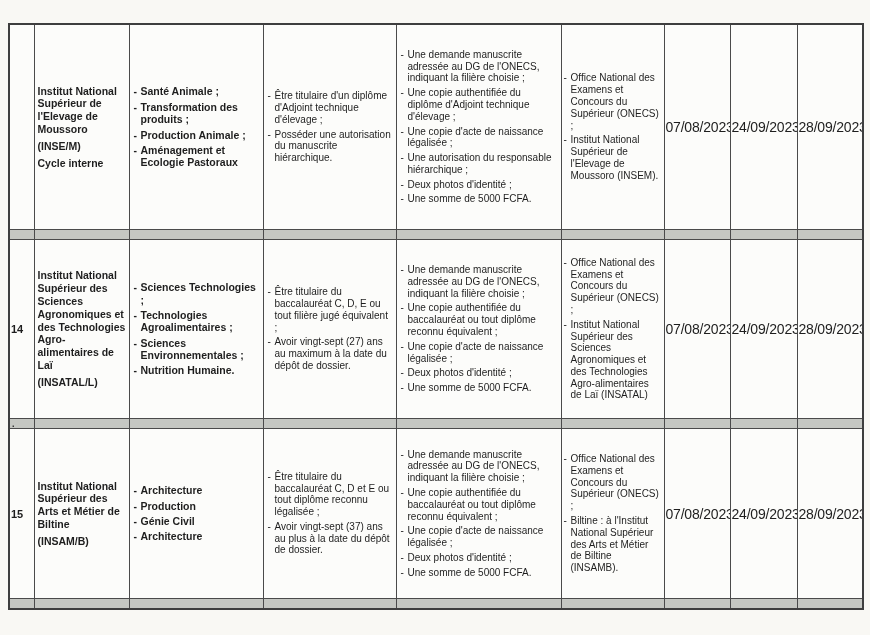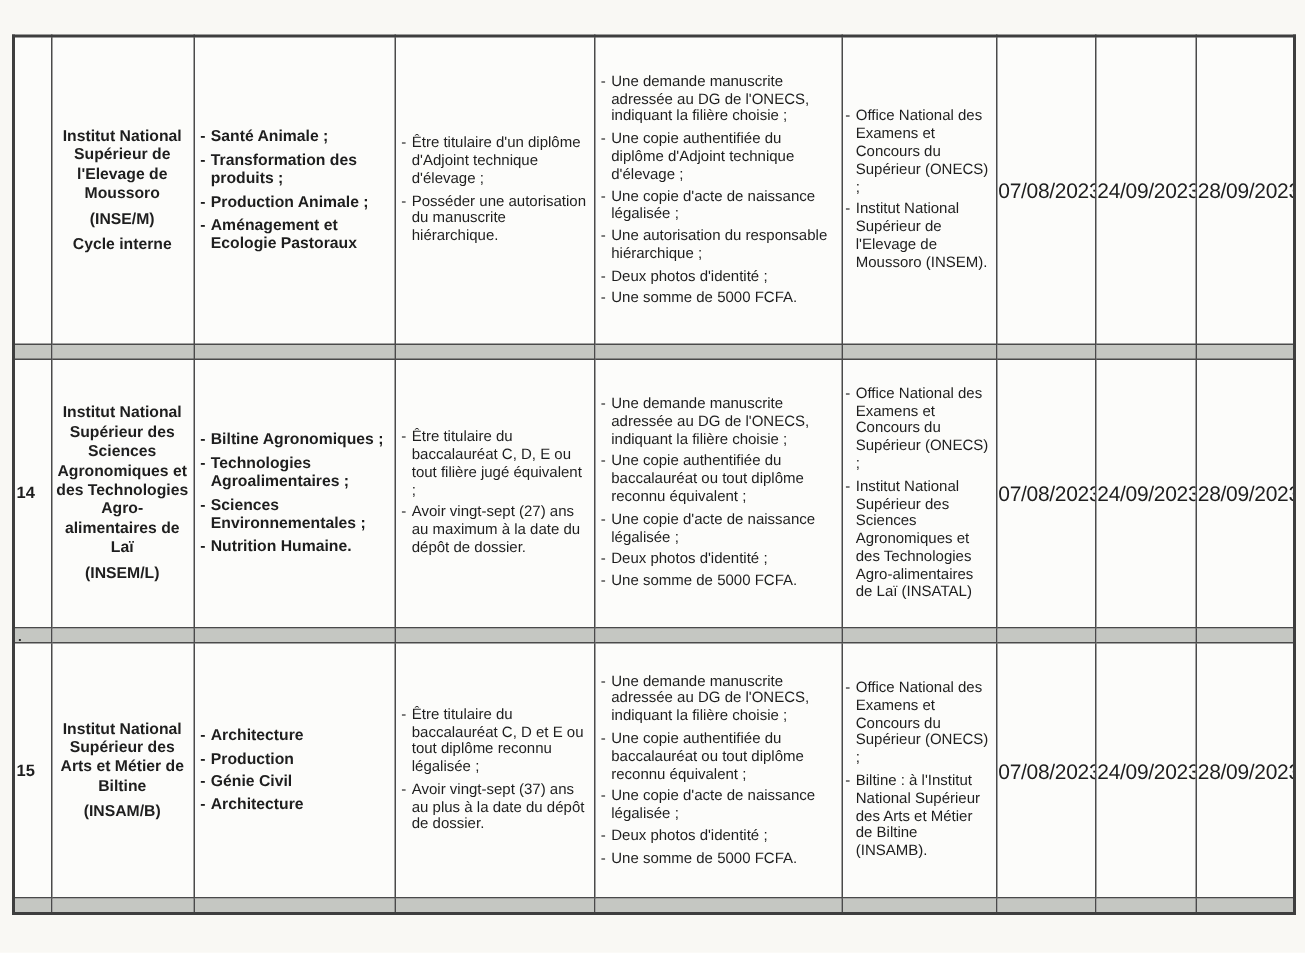--- a/index.html
+++ b/index.html
@@ -34,21 +34,21 @@
   col.c-d2{width:67px;}
   col.c-d3{width:66px;}
   
   tr.row-a td{height:200px;}
   tr.row-b td{height:174px;}
   tr.row-c td{height:165px;}
   tr.sep td{height:9px;background:#c5c7c2;padding:0;line-height:8px;}
   tr.sep td.sepnum{text-align:left;padding-left:2px;font-size:9px;font-weight:bold;color:#2a2a2a;}
 
   td.num{font-weight:bold;font-size:11px;}
-  td.inst{text-align:center;font-weight:bold;font-size:10.5px;padding:2px 3px;line-height:1.22;}
+  td.inst{font-weight:bold;font-size:10.5px;padding:2px 3px;line-height:1.22;}
   .inst .line{margin:4px 0;}
   td.cell{font-size:10px;padding:2px 3px 2px 4px;line-height:1.18;}
   td.sub{padding-left:2px;}
   .bullet{display:flex;margin:3px 0;}
   .dash{flex:0 0 7px;}
   .btxt{flex:1 1 auto;}
   td.fields .dash, td.fields .btxt{font-weight:bold;font-size:10.5px;}
   td.date{text-align:center;font-size:14px;letter-spacing:-0.2px;}
 </style>
 </head>
@@ -154,26 +154,26 @@
           <td></td>
           <td></td>
           <td></td>
           <td></td>
     </tr>
 
     <tr class="row-b">
       <td class="num">14</td>
       <td class="inst">
             <div class="line">Institut National Supérieur des Sciences Agronomiques et des Technologies Agro-alimentaires de Laï</div>
-            <div class="line">(INSEM/L)</div>
+            <div class="line">(INSATAL/L)</div>
           </td>
       <td class="cell fields">
             <div class="bullet">
               <span class="dash">-</span>
-              <span class="btxt">Biltine Agronomiques ;</span>
+              <span class="btxt">Sciences Technologies ;</span>
             </div>
             <div class="bullet">
               <span class="dash">-</span>
               <span class="btxt">Technologies Agroalimentaires ;</span>
             </div>
             <div class="bullet">
               <span class="dash">-</span>
               <span class="btxt">Sciences Environnementales ;</span>
             </div>
             <div class="bullet">

